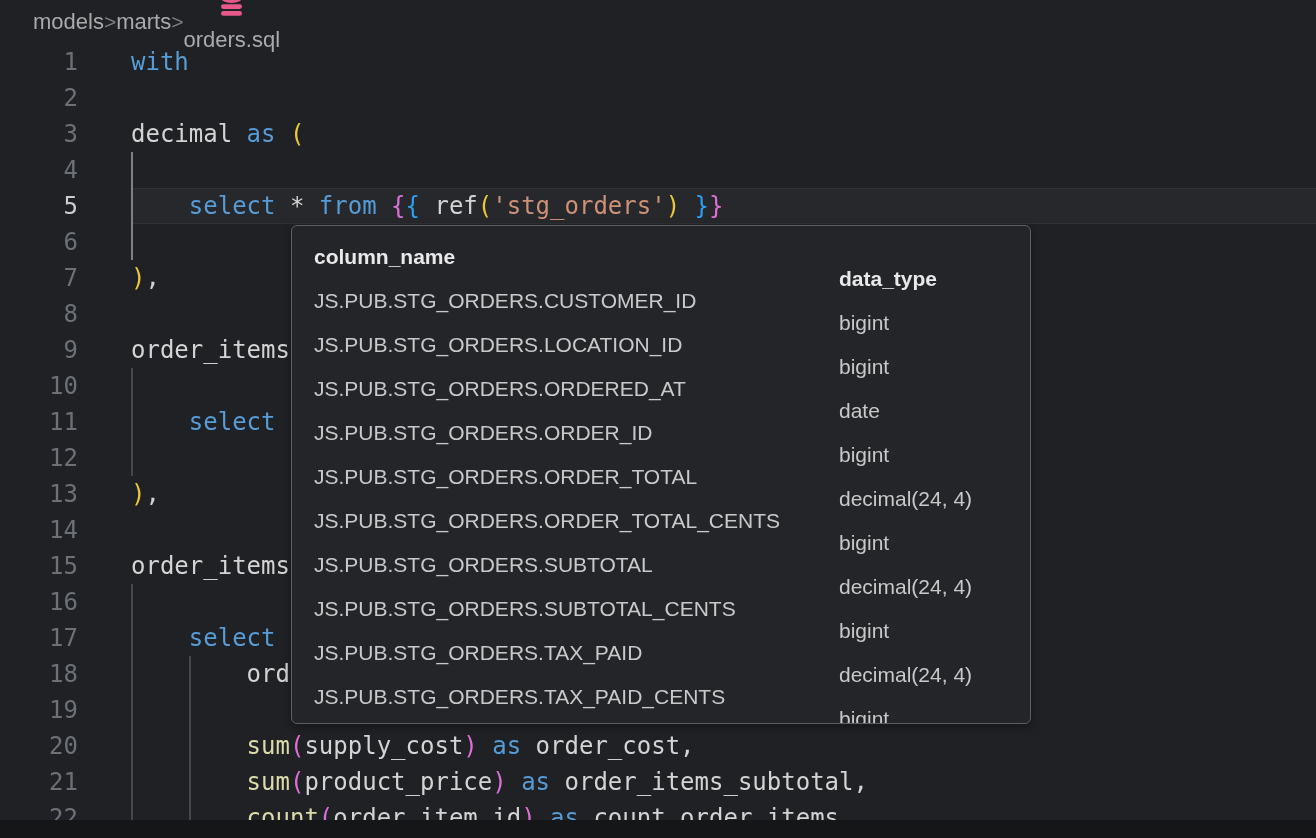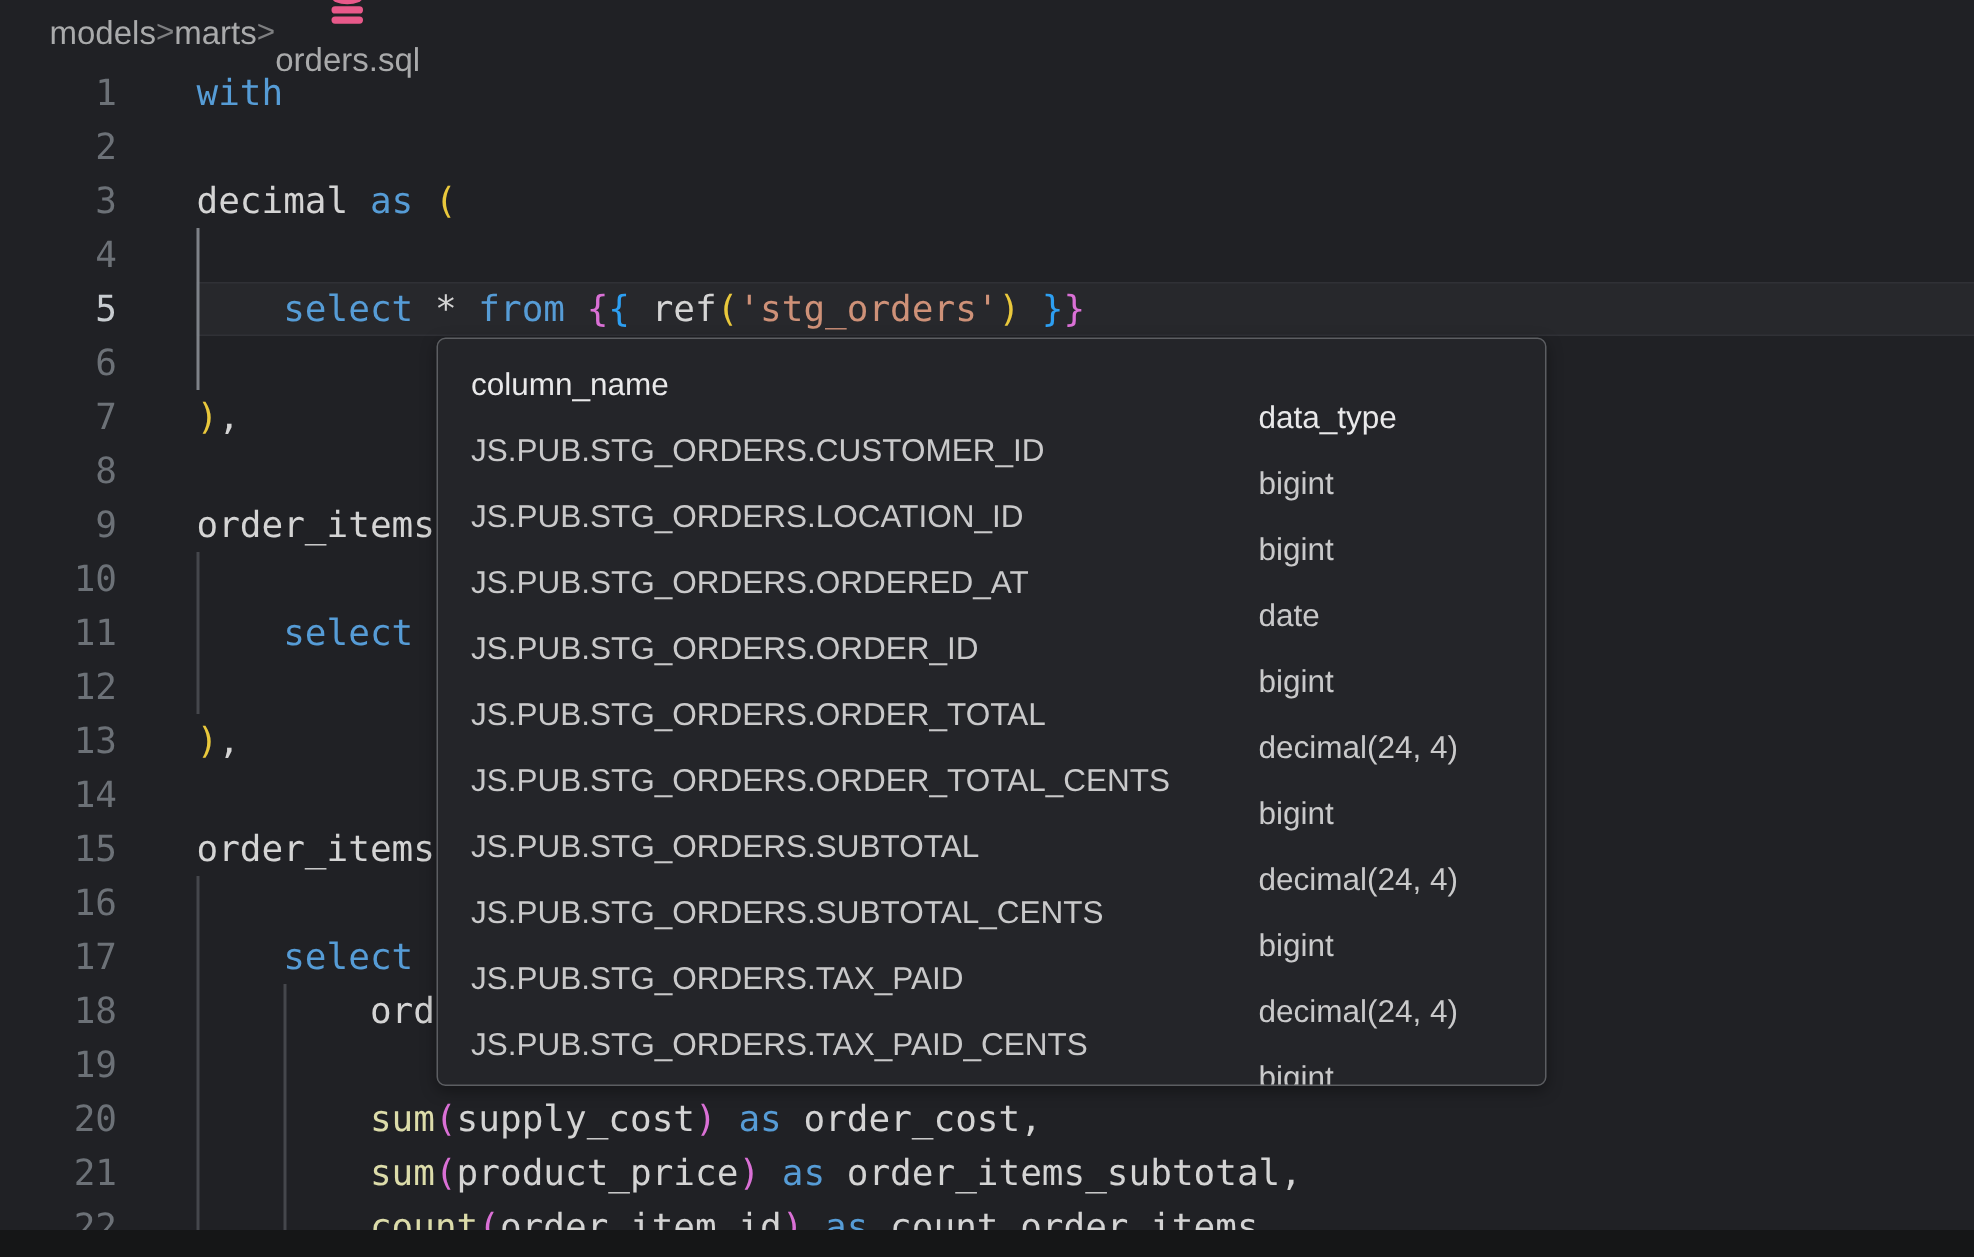--- a/index.html
+++ b/index.html
@@ -74,21 +74,21 @@
     box-sizing:border-box;background:var(--popup-background);
     border:1px solid var(--popup-border);border-radius:6px;
     padding:9px 0 4px 0;z-index:5;
     box-shadow:0 3px 10px rgba(0,0,0,0.35);
     font-size:21px;color:var(--table-row-text);
     overflow:hidden;
   }
   .hrow{display:flex;align-items:center;height:44px;padding:0 22px;}
   .hrow .cell-name{width:525px;flex:none;white-space:nowrap;}
   .hrow .cell-type{flex:1;white-space:nowrap;margin-top:44px;}
-  .hrow.header{font-weight:normal;color:var(--table-header-text);}
+  .hrow.header{font-weight:bold;color:var(--table-header-text);}
   
   .bottom-panel{position:absolute;left:0;right:0;top:820px;height:18px;background:var(--panel-background);}
 </style>
 </head>
 <body>
 
 <div class="breadcrumb">
   <span class="bc-item">models</span>
   <span class="bc-sep">&gt;</span>
   <span class="bc-item">marts</span>

